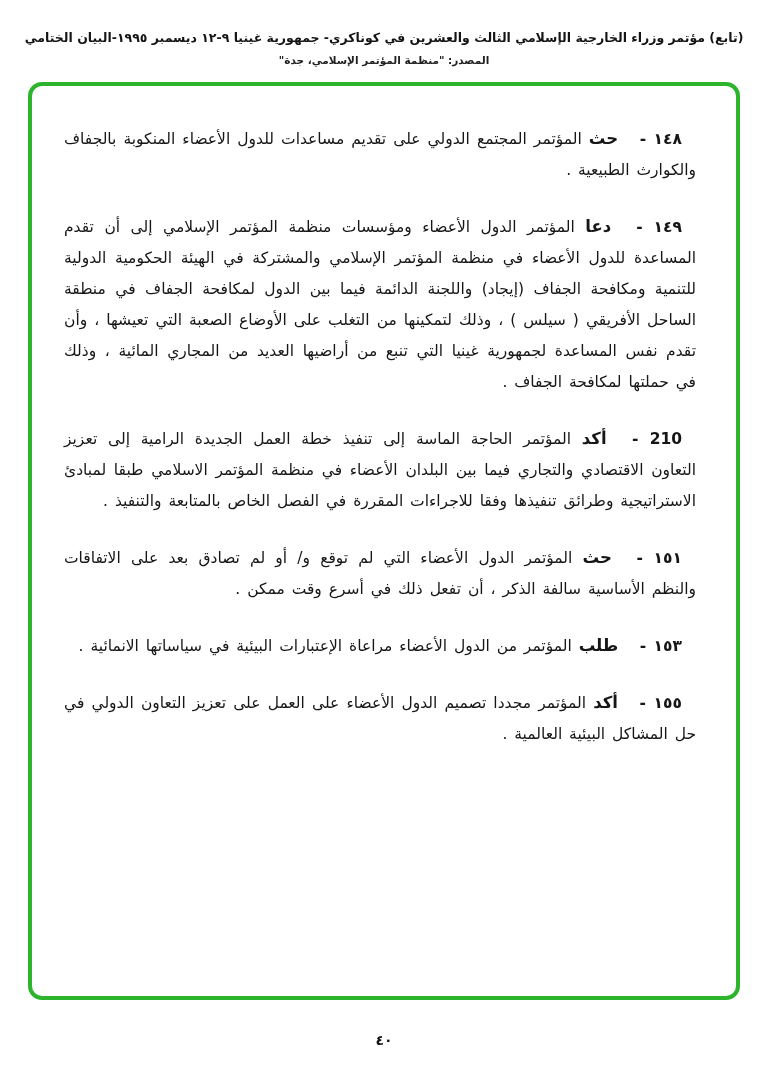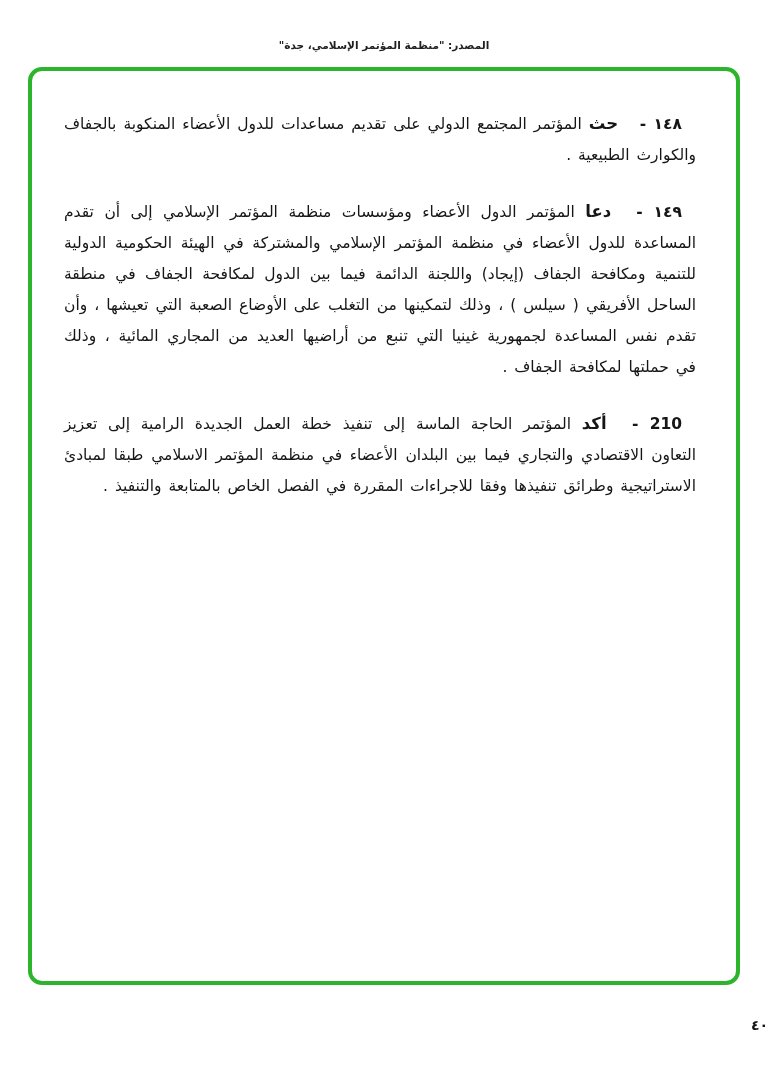--- a/index.html
+++ b/index.html
@@ -22,43 +22,47 @@
   }
   .para{
     font-size:15.5px;line-height:2.0;color:#161616;
     text-align:justify;margin:0 0 24px 0;text-indent:14px;
     word-spacing:2px;
   }
   .para .num{font-weight:bold;white-space:nowrap;}
   .para .gap{display:inline-block;width:14px;}
   .para .verb{font-weight:bold;font-size:16.5px;}
   .page-footer{
-    text-align:right;margin-top:32px;font-weight:bold;
+    text-align:center;margin-top:32px;font-weight:bold;
     font-size:14px;color:#141414;direction:rtl;
   }
 </style>
 </head>
 <body>
 
 <div class="page">
 
   <div class="page-header">
+    <div class="header-title">(تابع) مؤتمر وزراء الخارجية الإسلامي الثالث والعشرين في كوناكري- جمهورية غينيا ٩-١٢ ديسمبر ١٩٩٥-البيان الختامي</div>
     <div class="header-source">المصدر: "منظمة المؤتمر الإسلامي، جدة"</div>
   </div>
 
   <div class="content-box" style="border-color: rgb(44, 181, 44);">
     <div>
   <p class="para"><span class="num">١٤٨ - </span><span class="gap"></span><span class="verb">حث</span><span> المؤتمر المجتمع الدولي على تقديم مساعدات للدول الأعضاء المنكوبة بالجفاف والكوارث الطبيعية .</span></p>
 
   <p class="para"><span class="num">١٤٩ - </span><span class="gap"></span><span class="verb">دعا</span><span> المؤتمر الدول الأعضاء ومؤسسات منظمة المؤتمر الإسلامي إلى أن تقدم المساعدة للدول الأعضاء في منظمة المؤتمر الإسلامي والمشتركة في الهيئة الحكومية الدولية للتنمية ومكافحة الجفاف (إيجاد) واللجنة الدائمة فيما بين الدول لمكافحة الجفاف في منطقة الساحل الأفريقي ( سيلس ) ، وذلك لتمكينها من التغلب على الأوضاع الصعبة التي تعيشها ، وأن تقدم نفس المساعدة لجمهورية غينيا التي تنبع من أراضيها العديد من المجاري المائية ، وذلك في حملتها لمكافحة الجفاف .</span></p>
 
   <p class="para"><span class="num">210 - </span><span class="gap"></span><span class="verb">أكد</span><span> المؤتمر الحاجة الماسة إلى تنفيذ خطة العمل الجديدة الرامية إلى تعزيز التعاون الاقتصادي والتجاري فيما بين البلدان الأعضاء في منظمة المؤتمر الاسلامي طبقا لمبادئ الاستراتيجية وطرائق تنفيذها وفقا للاجراءات المقررة في الفصل الخاص بالمتابعة والتنفيذ .</span></p>
 
+  <p class="para"><span class="num">١٥١ - </span><span class="gap"></span><span class="verb">حث</span><span> المؤتمر الدول الأعضاء التي لم توقع و/ أو لم تصادق بعد على الاتفاقات والنظم الأساسية سالفة الذكر ، أن تفعل ذلك في أسرع وقت ممكن .</span></p>
 
 
+  <p class="para"><span class="num">١٥٣ - </span><span class="gap"></span><span class="verb">طلب</span><span> المؤتمر من الدول الأعضاء مراعاة الإعتبارات البيئية في سياساتها الانمائية .</span></p>
 
 
+  <p class="para"><span class="num">١٥٥ - </span><span class="gap"></span><span class="verb">أكد</span><span> المؤتمر مجددا تصميم الدول الأعضاء على العمل على تعزيز التعاون الدولي في حل المشاكل البيئية العالمية .</span></p>
 </div>
   </div>
 
   <div class="page-footer">٤٠</div>
 
 </div>
 
 </body></html>

